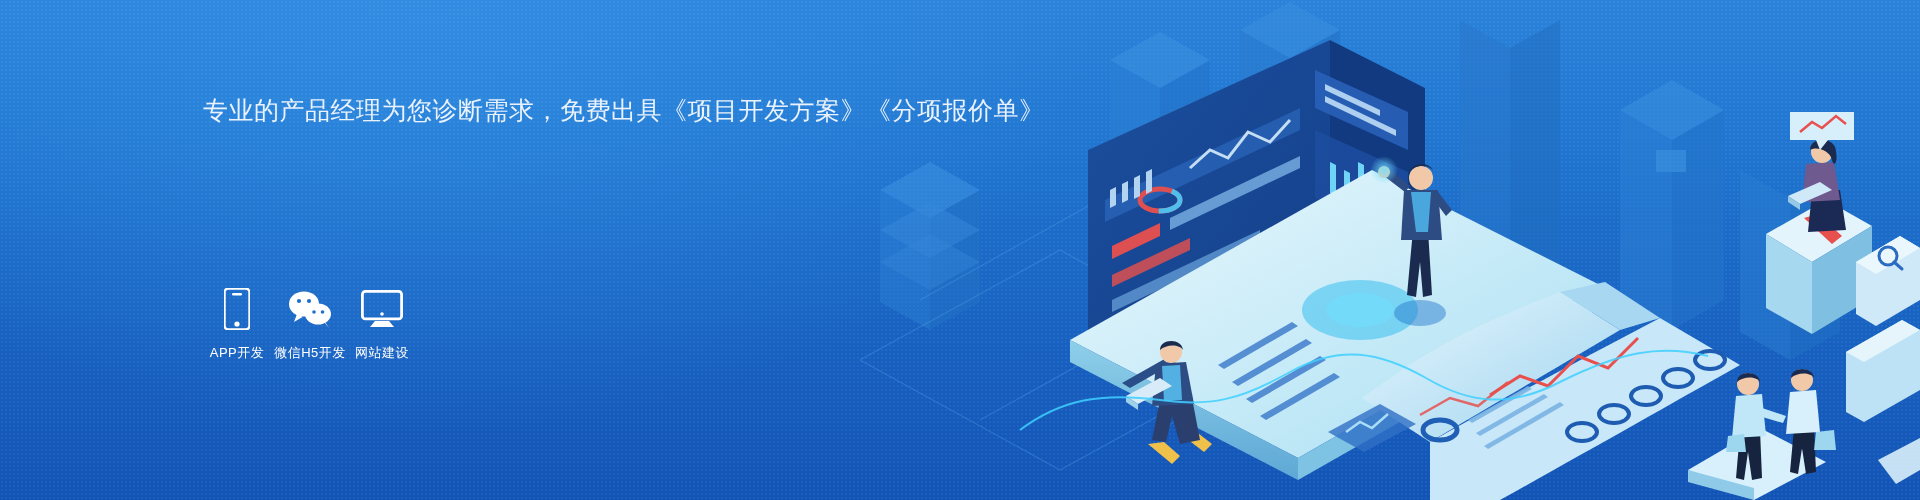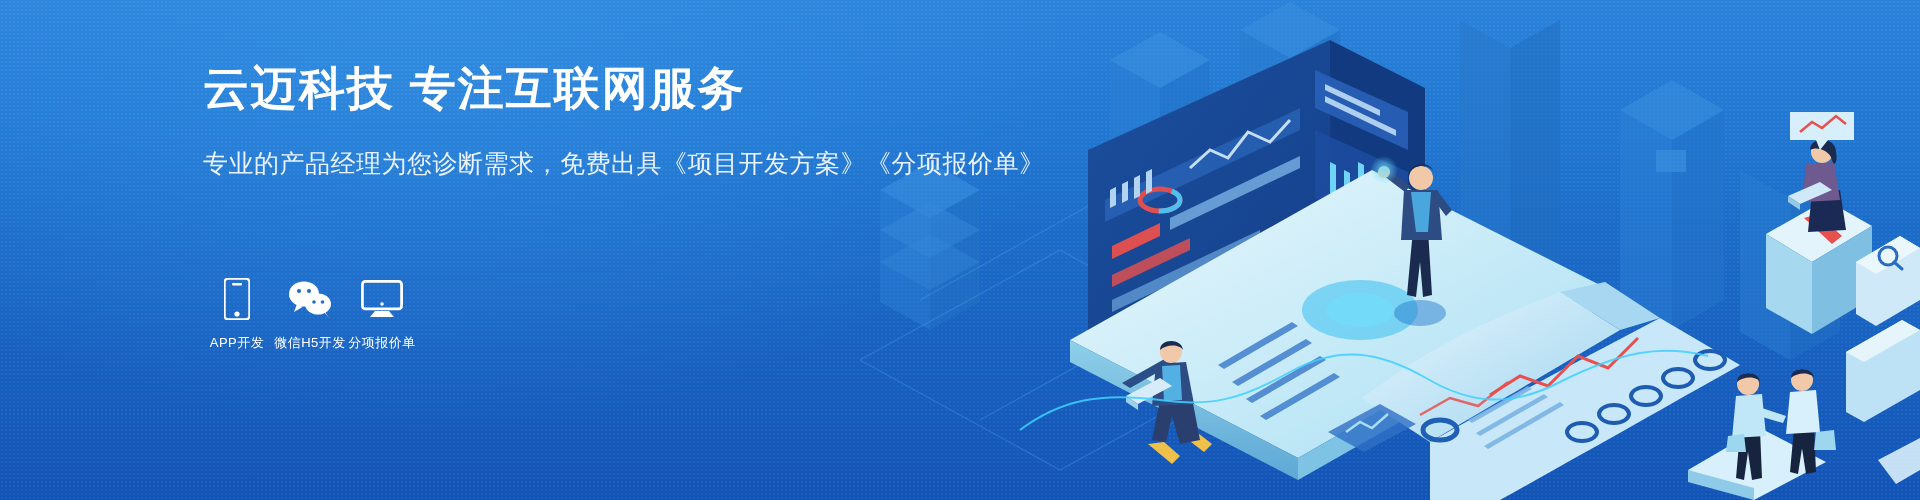--- a/index.html
+++ b/index.html
@@ -35,21 +35,21 @@
     letter-spacing:2px; line-height:1.15; white-space:nowrap;
   }
   .subline{
     font-size:25px; color:#e9f2fd; line-height:1.62;
     letter-spacing:.5px; white-space:nowrap;
   }
   .sub-wrap{ margin-top:28px; }
 
   
   .services{
-    position:absolute; left:202px; top:277px;
+    position:absolute; left:202px; top:287px;
     display:flex; align-items:flex-end; z-index:6;
   }
   .service{
     display:flex; flex-direction:column; align-items:center;
     width:72px; margin-right:0;
   }
   .service + .service{ margin-left:1px; }
   .svc-icon{
     height:44px; display:flex; align-items:center; justify-content:center;
   }
@@ -306,21 +306,20 @@
         <path d="M700 382 C760 352 800 344 848 356"></path>
       </g>
 
       <g>
         <path d="M1018 460 L1060 438 L1060 470 L1036 484 Z" fill="#d9f0fb" opacity=".9"></path>
       </g>
     </svg>
   </div>
 
   <div class="copy">
-    <div class="headline">云迈科技 专注互联网服务</div>
     <div class="sub-wrap">
       <div class="subline">专业的产品经理为您诊断需求，免费出具《项目开发方案》《分项报价单》</div>
     </div>
   </div>
 
   <div class="services">
 
     <div class="service w1">
       <div class="svc-icon">
         <svg width="26" height="42" viewBox="0 0 26 42">
@@ -350,18 +349,18 @@
     </div>
 
     <div class="service w4">
       <div class="svc-icon">
         <svg width="42" height="38" viewBox="0 0 42 38">
           <rect x="1.4" y="1.4" width="39.2" height="27.5" rx="3" fill="none" stroke="#fff" stroke-width="2.8"></rect>
           <circle cx="21" cy="24" r="1.8" fill="#fff"></circle>
           <path d="M14 31 L28 31 L33 37 L9 37 Z" fill="#fff"></path>
         </svg>
       </div>
-      <div class="svc-label">分项报价单</div>
+      <div class="svc-label">网站建设</div>
     </div>
 
 
   </div>
 </div>
 
 </body></html>

